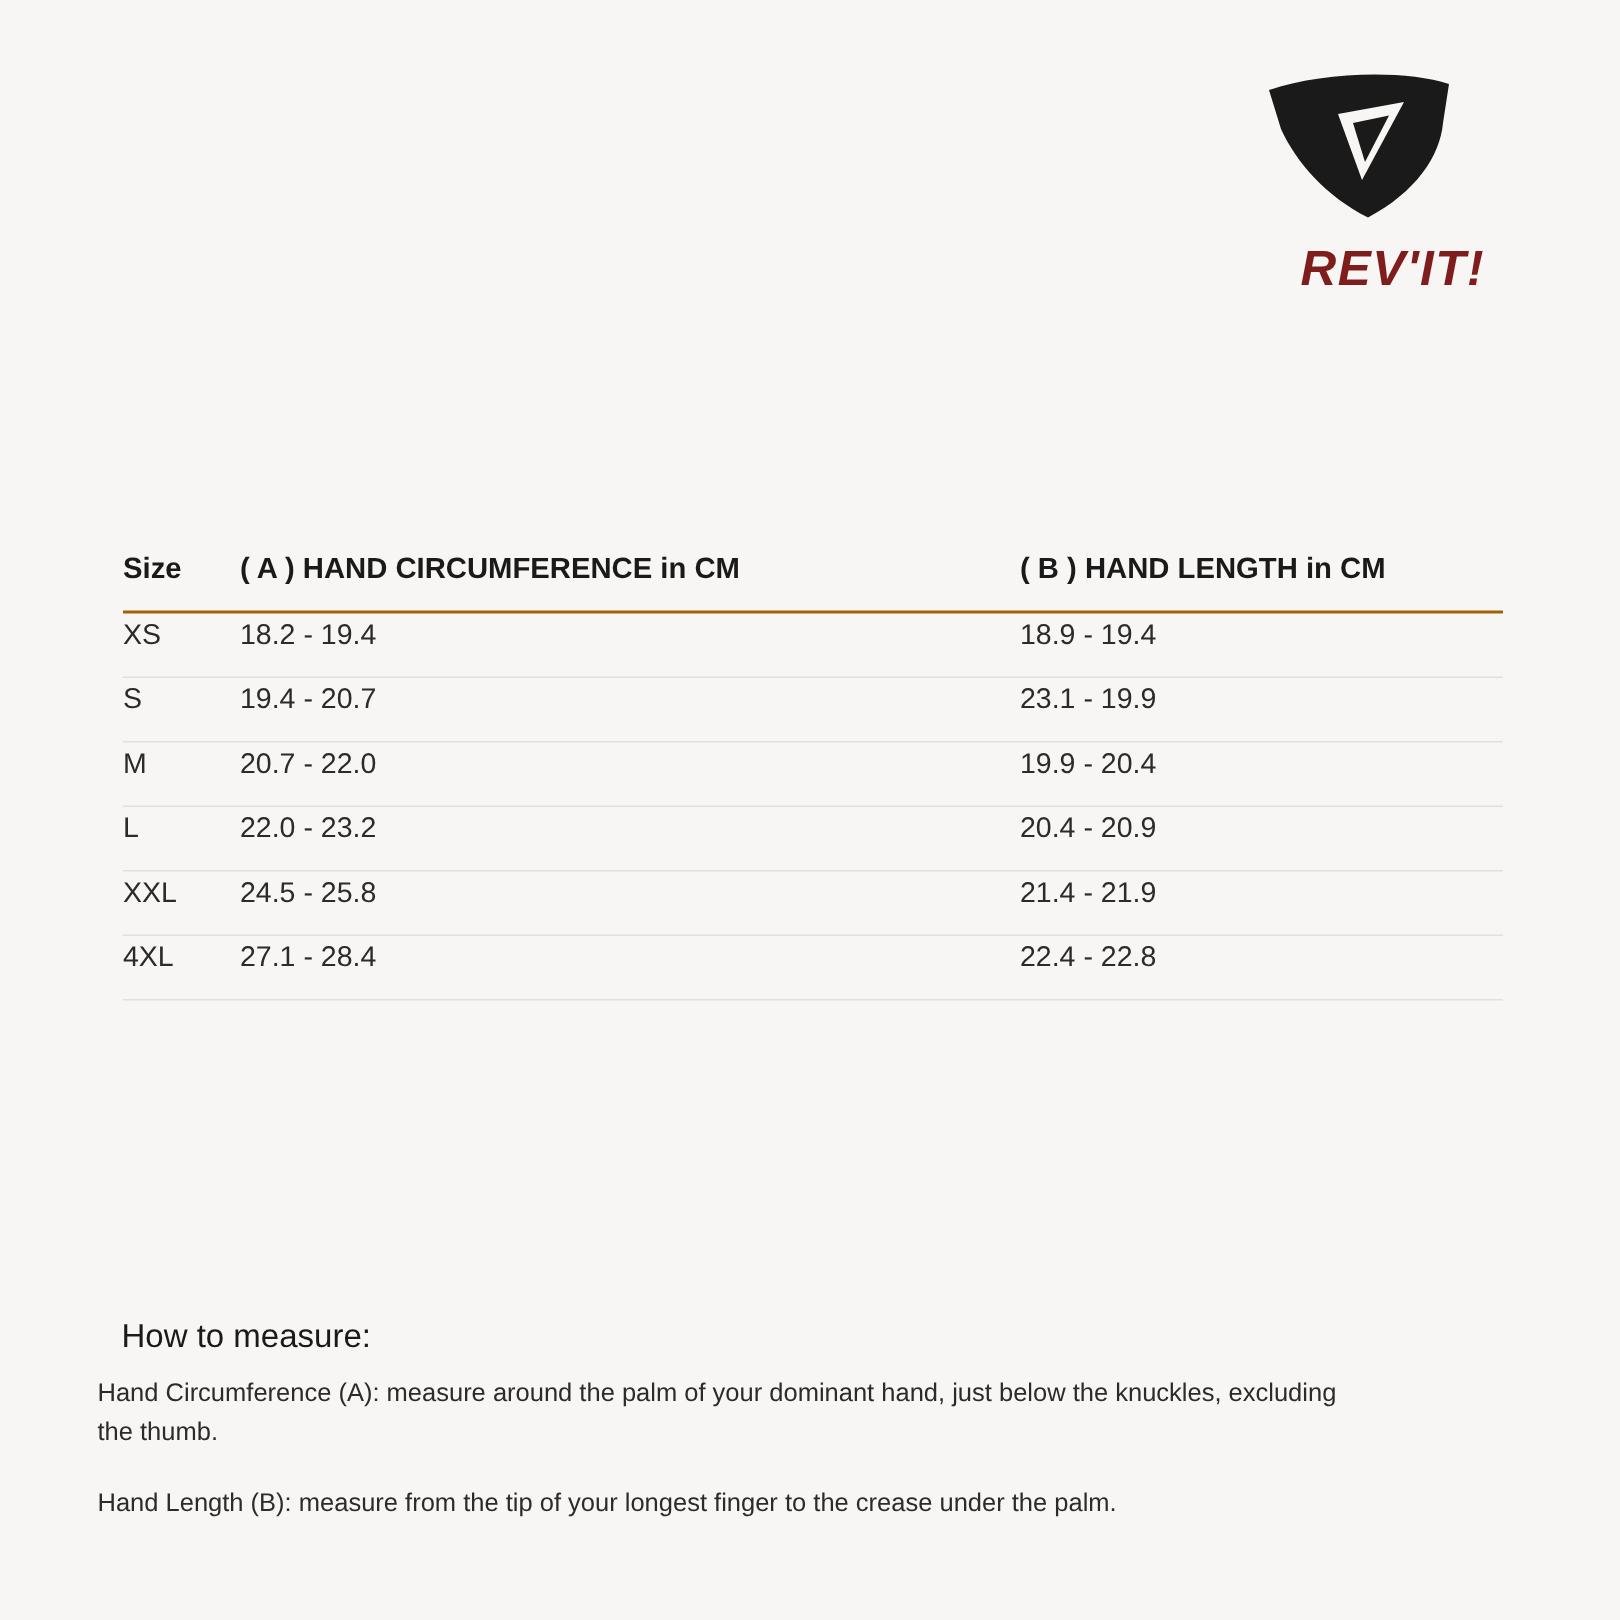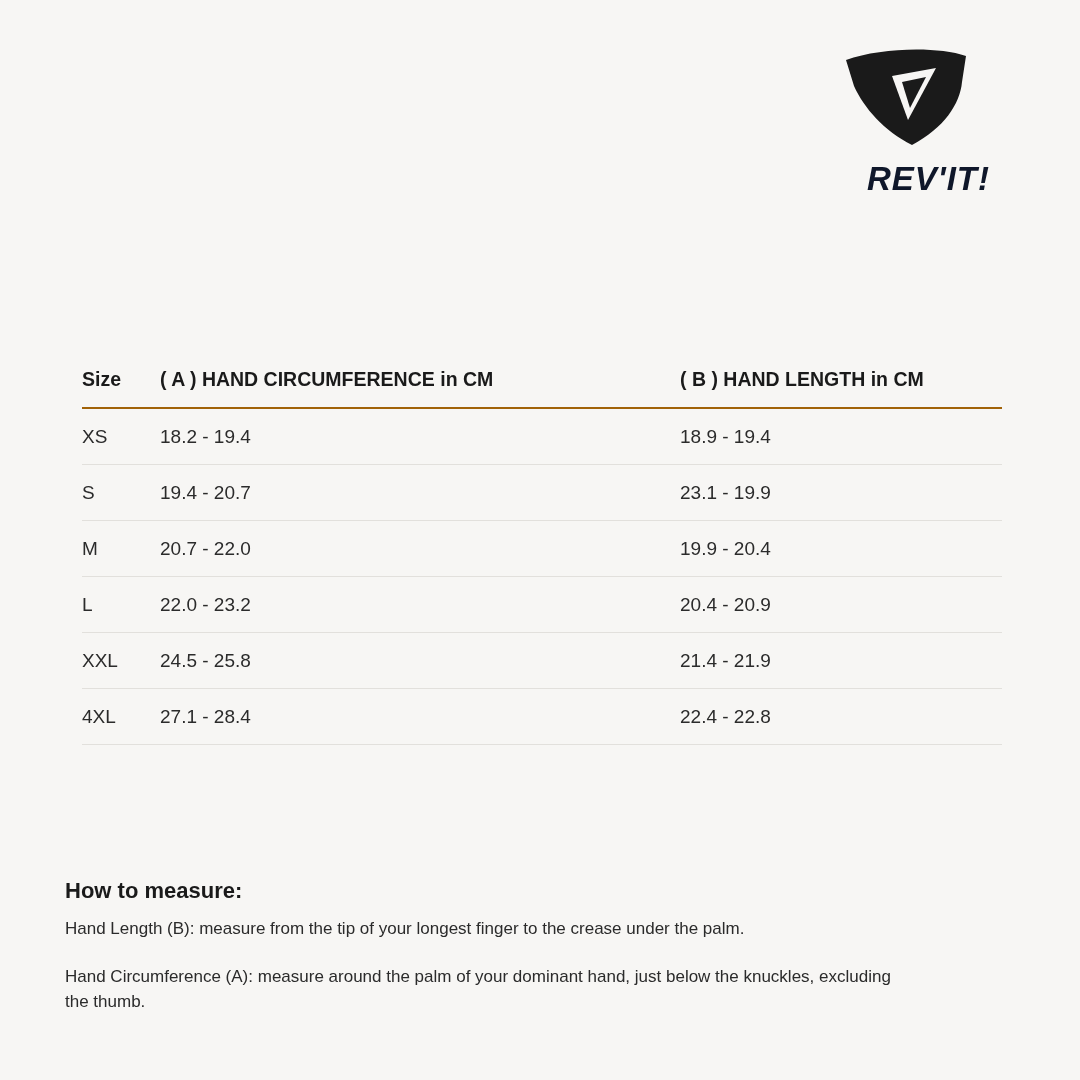--- a/index.html
+++ b/index.html
@@ -38,21 +38,21 @@
     height: 102px;
   }
   .brand-word {
     display: block;
     margin-top: 12px;
     font-family: "Liberation Sans", sans-serif;
     font-size: 33px;
     font-weight: bold;
     font-style: italic;
     letter-spacing: 1px;
-    color: #0f172a;
+    color: #7f1d1d;
     text-align: right;
     padding-right: 6px;
   }
 
   
   .page-title {
     position: absolute;
     left: 65px;
     top: 244px;
     font-size: 42px;
@@ -79,21 +79,21 @@
     color: #1a1a1a;
     padding: 0 0 16px 0;
     border-bottom: 2px solid #a16207;
     vertical-align: bottom;
   }
   .size-table th.col-size { width: 78px; }
   .size-table th.col-a { width: 520px; }
   .size-table th.col-b { width: 322px; }
 
   .size-table td {
-    padding: 17px 0 16px 0;
+    padding: 4px 0 16px 0;
     border-bottom: 1px solid #e2e0dc;
     color: #2b2b2b;
     font-size: 19px;
     vertical-align: middle;
   }
   .size-table td.cell-size {
     color: #2b2b2b;
   }
   .size-table tbody tr:last-child td {
     border-bottom: 1px solid #e2e0dc;
@@ -101,23 +101,23 @@
 
   
   .measure {
     position: absolute;
     left: 65px;
     top: 878px;
     width: 880px;
   }
   .measure-title {
     font-size: 22px;
-    font-weight: bold;
+    font-weight: normal;
     color: #1a1a1a;
-    margin: 0 0 12px 0;
+    margin: 0 0 12px 16px;
     line-height: 1.2;
   }
   .measure-p {
     font-size: 17px;
     line-height: 1.5;
     color: #2b2b2b;
     margin: 0 0 22px 0;
     max-width: 830px;
   }
   .measure-p:last-child { margin-bottom: 0; }
@@ -174,17 +174,17 @@
       <tr>
         <td class="cell-size">4XL</td>
         <td>27.1 - 28.4</td>
         <td>22.4 - 22.8</td>
       </tr>
     </tbody>
   </table>
 
   <div class="measure">
     <h2 class="measure-title">How to measure:</h2>
+    <p class="measure-p">Hand Circumference (A): measure around the palm of your dominant hand, just below the knuckles, excluding the thumb.</p>
     <p class="measure-p">Hand Length (B): measure from the tip of your longest finger to the crease under the palm.</p>
-    <p class="measure-p">Hand Circumference (A): measure around the palm of your dominant hand, just below the knuckles, excluding the thumb.</p>
   </div>
 
 </div>
 
 </body></html>

